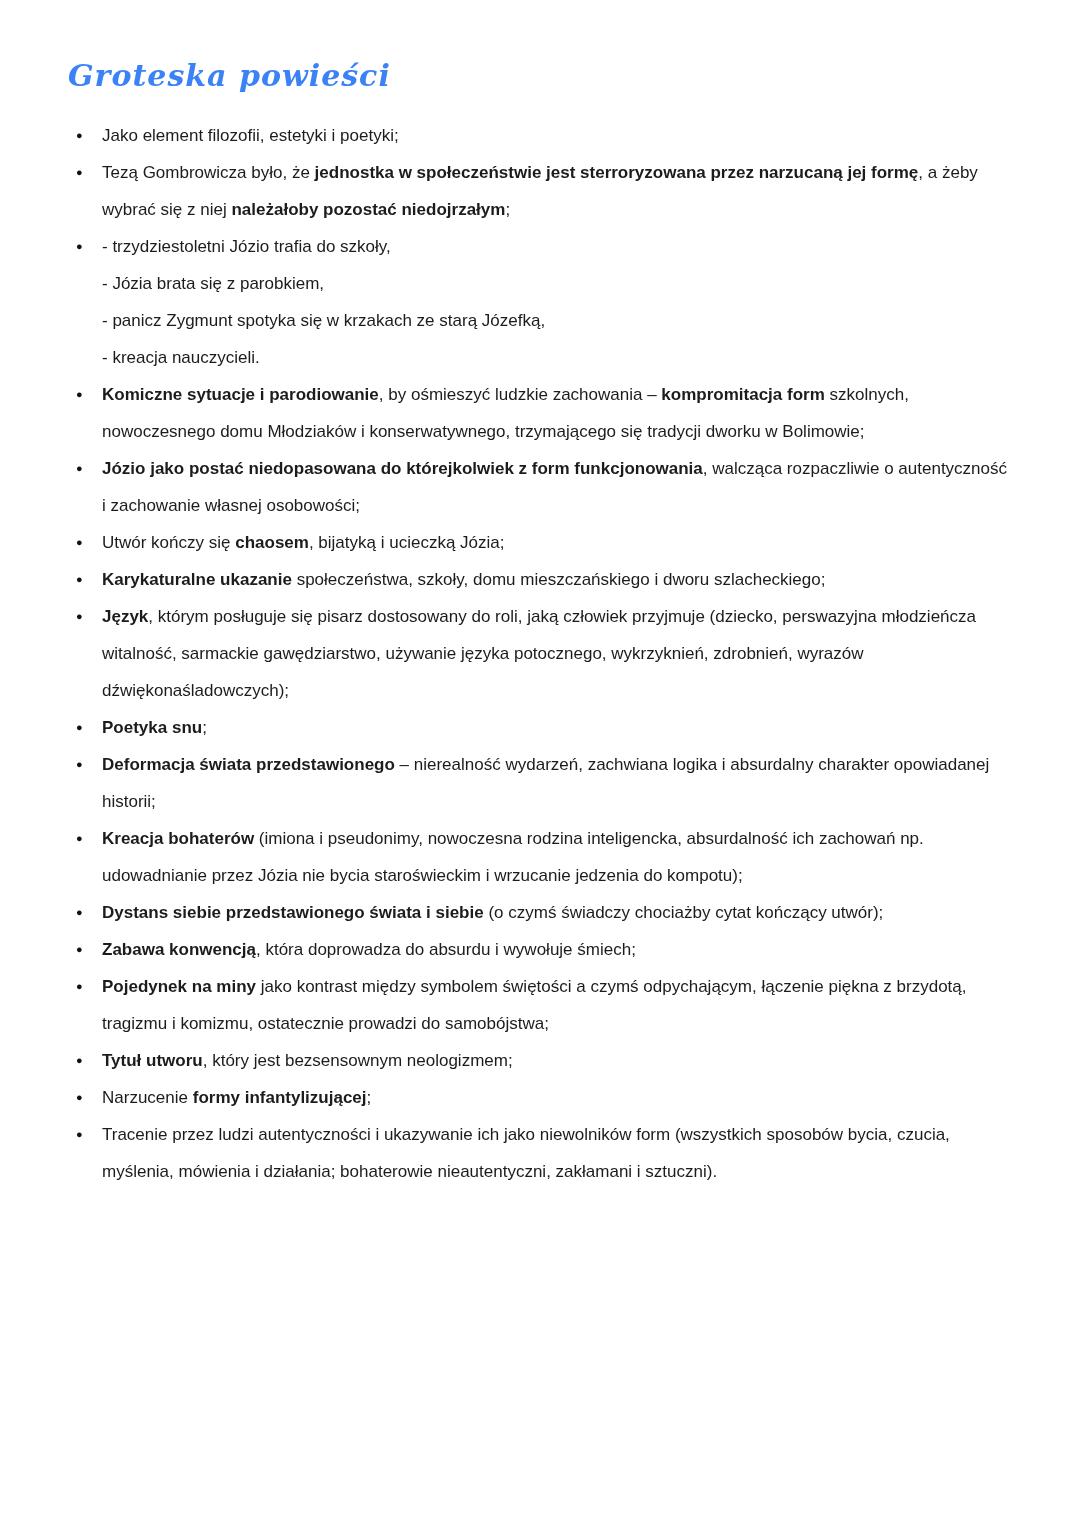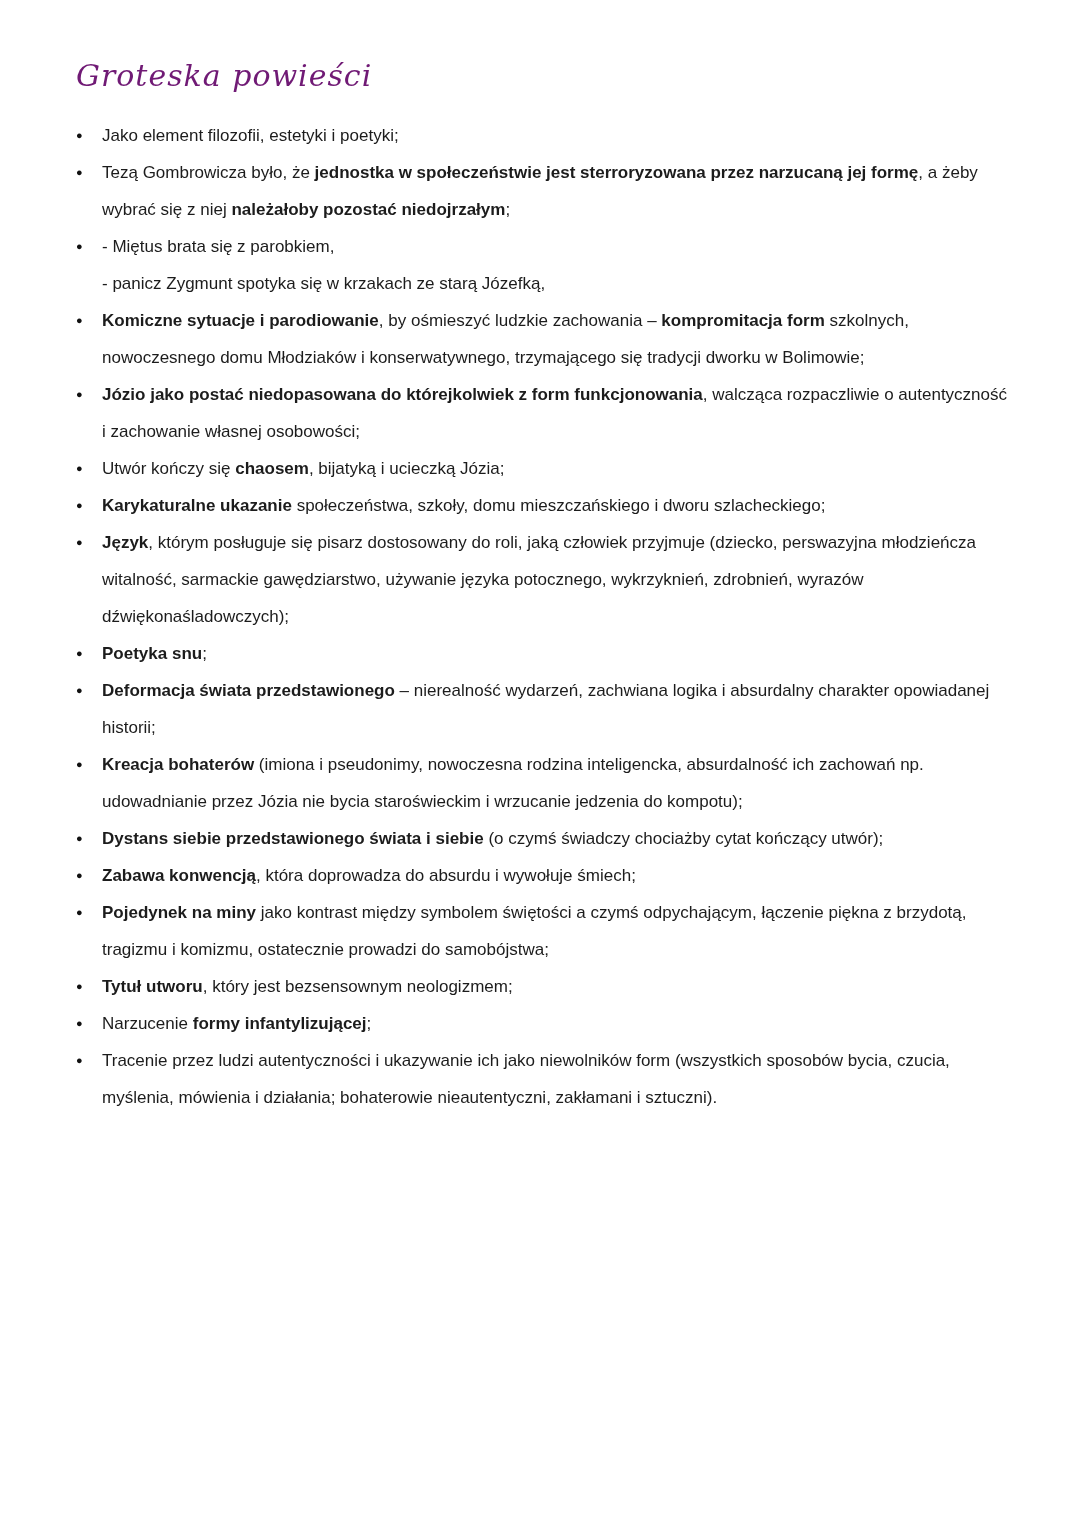--- a/index.html
+++ b/index.html
@@ -4,23 +4,23 @@
 <style>
   html,body { margin:0; padding:0; background:#e9e9e9; }
   .page {
     width:1080px; height:1527px; background:#ffffff; margin:0 auto;
     box-sizing:border-box; padding:58px 68px 40px 64px;
     font-family:"Liberation Sans", sans-serif; color:#1c1c1c;
     overflow:hidden;
   }
   .title {
     font-family:"DejaVu Serif", serif;
-    font-style:italic; font-weight:normal;
+    font-style:italic; font-weight:bold;
     font-size:30px; letter-spacing:1px;
-    margin:0 0 24px 12px; color:#701a75;
+    margin:0 0 24px 4px; color:#3b82f6;
   }
   .list { font-size:17px; line-height:37px; }
   .item { display:flex; align-items:flex-start; }
   .marker {
     flex:0 0 38px; width:38px;
     font-size:11px; line-height:37px;
     color:#111; text-align:left; padding-left:12px; box-sizing:border-box;
   }
   .body { flex:1 1 auto; min-width:0; }
   .text { white-space:normal; }
@@ -41,22 +41,24 @@
       </div>
       <div class="item">
         <span class="marker">●</span>
         <div class="body">
           <div class="text"><span>Tezą Gombrowicza było, że </span><span class="bold">jednostka w społeczeństwie jest sterroryzowana przez narzucaną jej formę</span><span>, a żeby wybrać się z niej </span><span class="bold">należałoby pozostać niedojrzałym</span><span>;</span></div>
         </div>
       </div>
       <div class="item">
         <span class="marker">●</span>
         <div class="body">
-          <div class="subitem">- Miętus brata się z parobkiem,</div>
+          <div class="subitem">- trzydziestoletni Józio trafia do szkoły,</div>
+          <div class="subitem">- Józia brata się z parobkiem,</div>
           <div class="subitem">- panicz Zygmunt spotyka się w krzakach ze starą Józefką,</div>
+          <div class="subitem">- kreacja nauczycieli.</div>
         </div>
       </div>
       <div class="item">
         <span class="marker">●</span>
         <div class="body">
           <div class="text"><span class="bold">Komiczne sytuacje i parodiowanie</span><span>, by ośmieszyć ludzkie zachowania – </span><span class="bold">kompromitacja form</span><span> szkolnych, nowoczesnego domu Młodziaków i konserwatywnego, trzymającego się tradycji dworku w Bolimowie;</span></div>
         </div>
       </div>
       <div class="item">
         <span class="marker">●</span>

